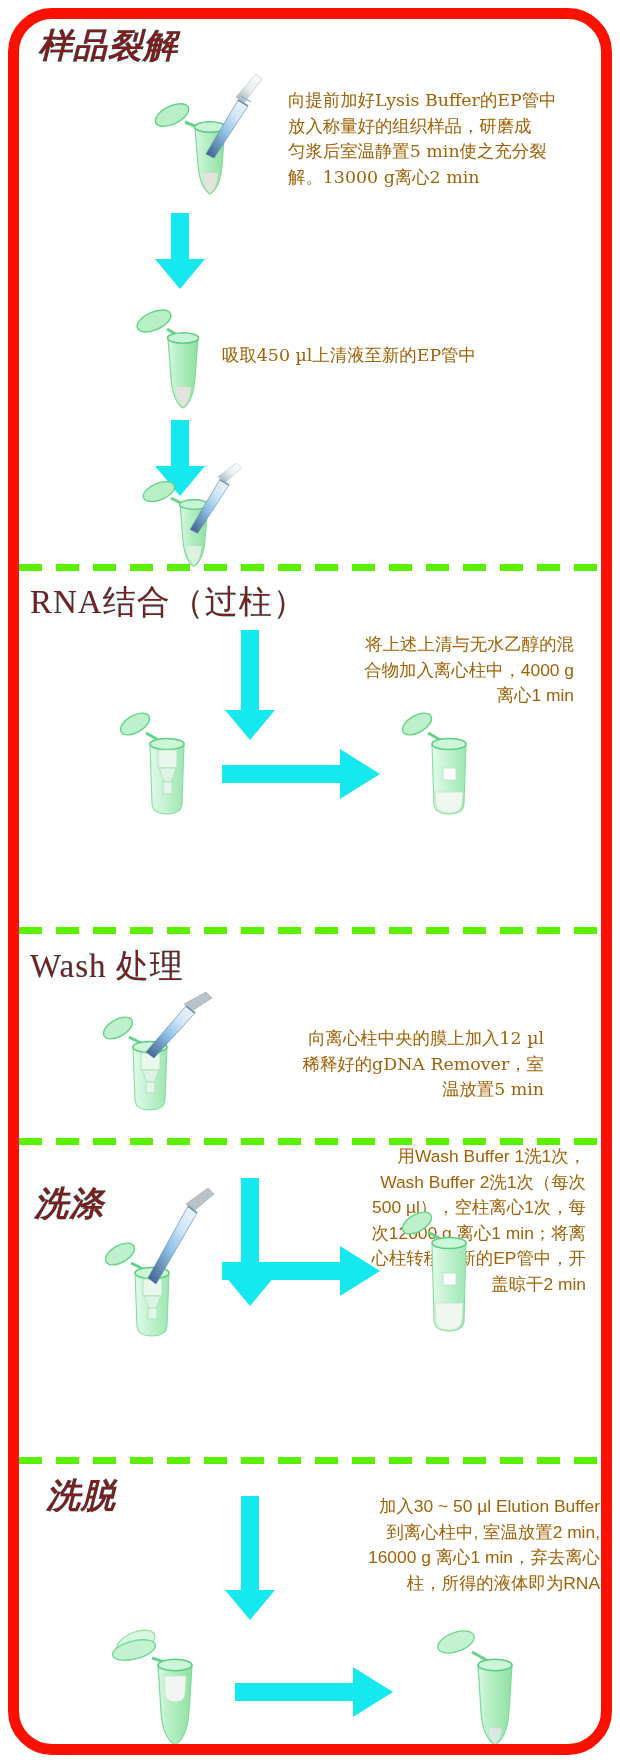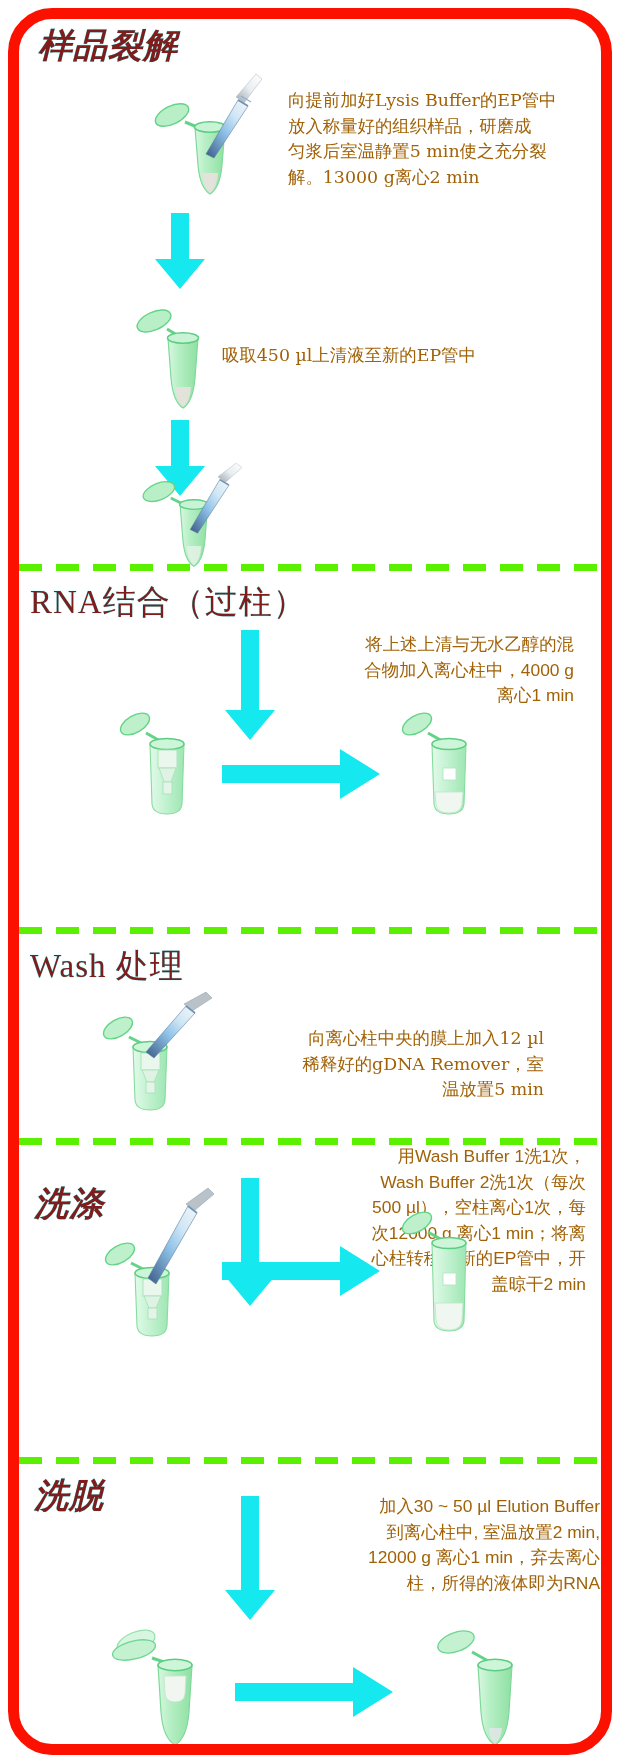--- a/index.html
+++ b/index.html
@@ -293,25 +293,25 @@
         <path d="M28 29 L44 38" stroke="#63d487" stroke-width="3" fill="none"></path>
       </g>
       <path d="M32 40 L66 40 L64 118 Q63 128 49 128 Q35 128 34 118 Z" fill="url(#colG)" stroke="#86dc9e" stroke-width="1.1"></path>
       <ellipse cx="49" cy="40" rx="17" ry="5.6" fill="#cdf5d8" stroke="#5ecd84" stroke-width="1.5"></ellipse>
       <rect x="43" y="70" width="13" height="12" fill="#ffffff" stroke="#b9e5c6" stroke-width="0.9"></rect>
       <path d="M35 100 L63 100 L62 117 Q61 127 49 127 Q37 127 36 117 Z" fill="#f0f7f1" stroke="#bde7c8" stroke-width="0.8"></path>
     </svg>
 
     <div class="divider" style="top:1457px;"></div>
 
-    <div class="sec-title kai" style="left:34px;top:1478px;">洗脱</div>
+    <div class="sec-title kai" style="left:46px;top:1478px;">洗脱</div>
 
     <div class="body-text sans" style="left:300px;top:1494px;width:300px;">加入30 ~ 50 µl Elution Buffer
 到离心柱中, 室温放置2 min,
-12000 g 离心1 min，弃去离心
+16000 g 离心1 min，弃去离心
 柱，所得的液体即为RNA</div>
 
     <svg class="arr-down" style="left:222px;top:1496px;" width="56" height="126" viewBox="0 0 56 126">
       <path d="M19 0 L37 0 L37 94 L53 94 L28 124 L3 94 L19 94 Z" fill="#16e8f0"></path>
     </svg>
 
     <svg class="gfx" style="left:108px;top:1620px;" width="110" height="130" viewBox="0 0 110 130">
       <g>
         <ellipse cx="28" cy="22" rx="20" ry="10" transform="rotate(-22 28 22)" fill="#d0f5da" stroke="#86dc9e" stroke-width="1.3" opacity=".85"></ellipse>
         <ellipse cx="26" cy="30" rx="22" ry="9" transform="rotate(-14 26 30)" fill="#c4f2d1" stroke="#6ed593" stroke-width="1.3"></ellipse>

